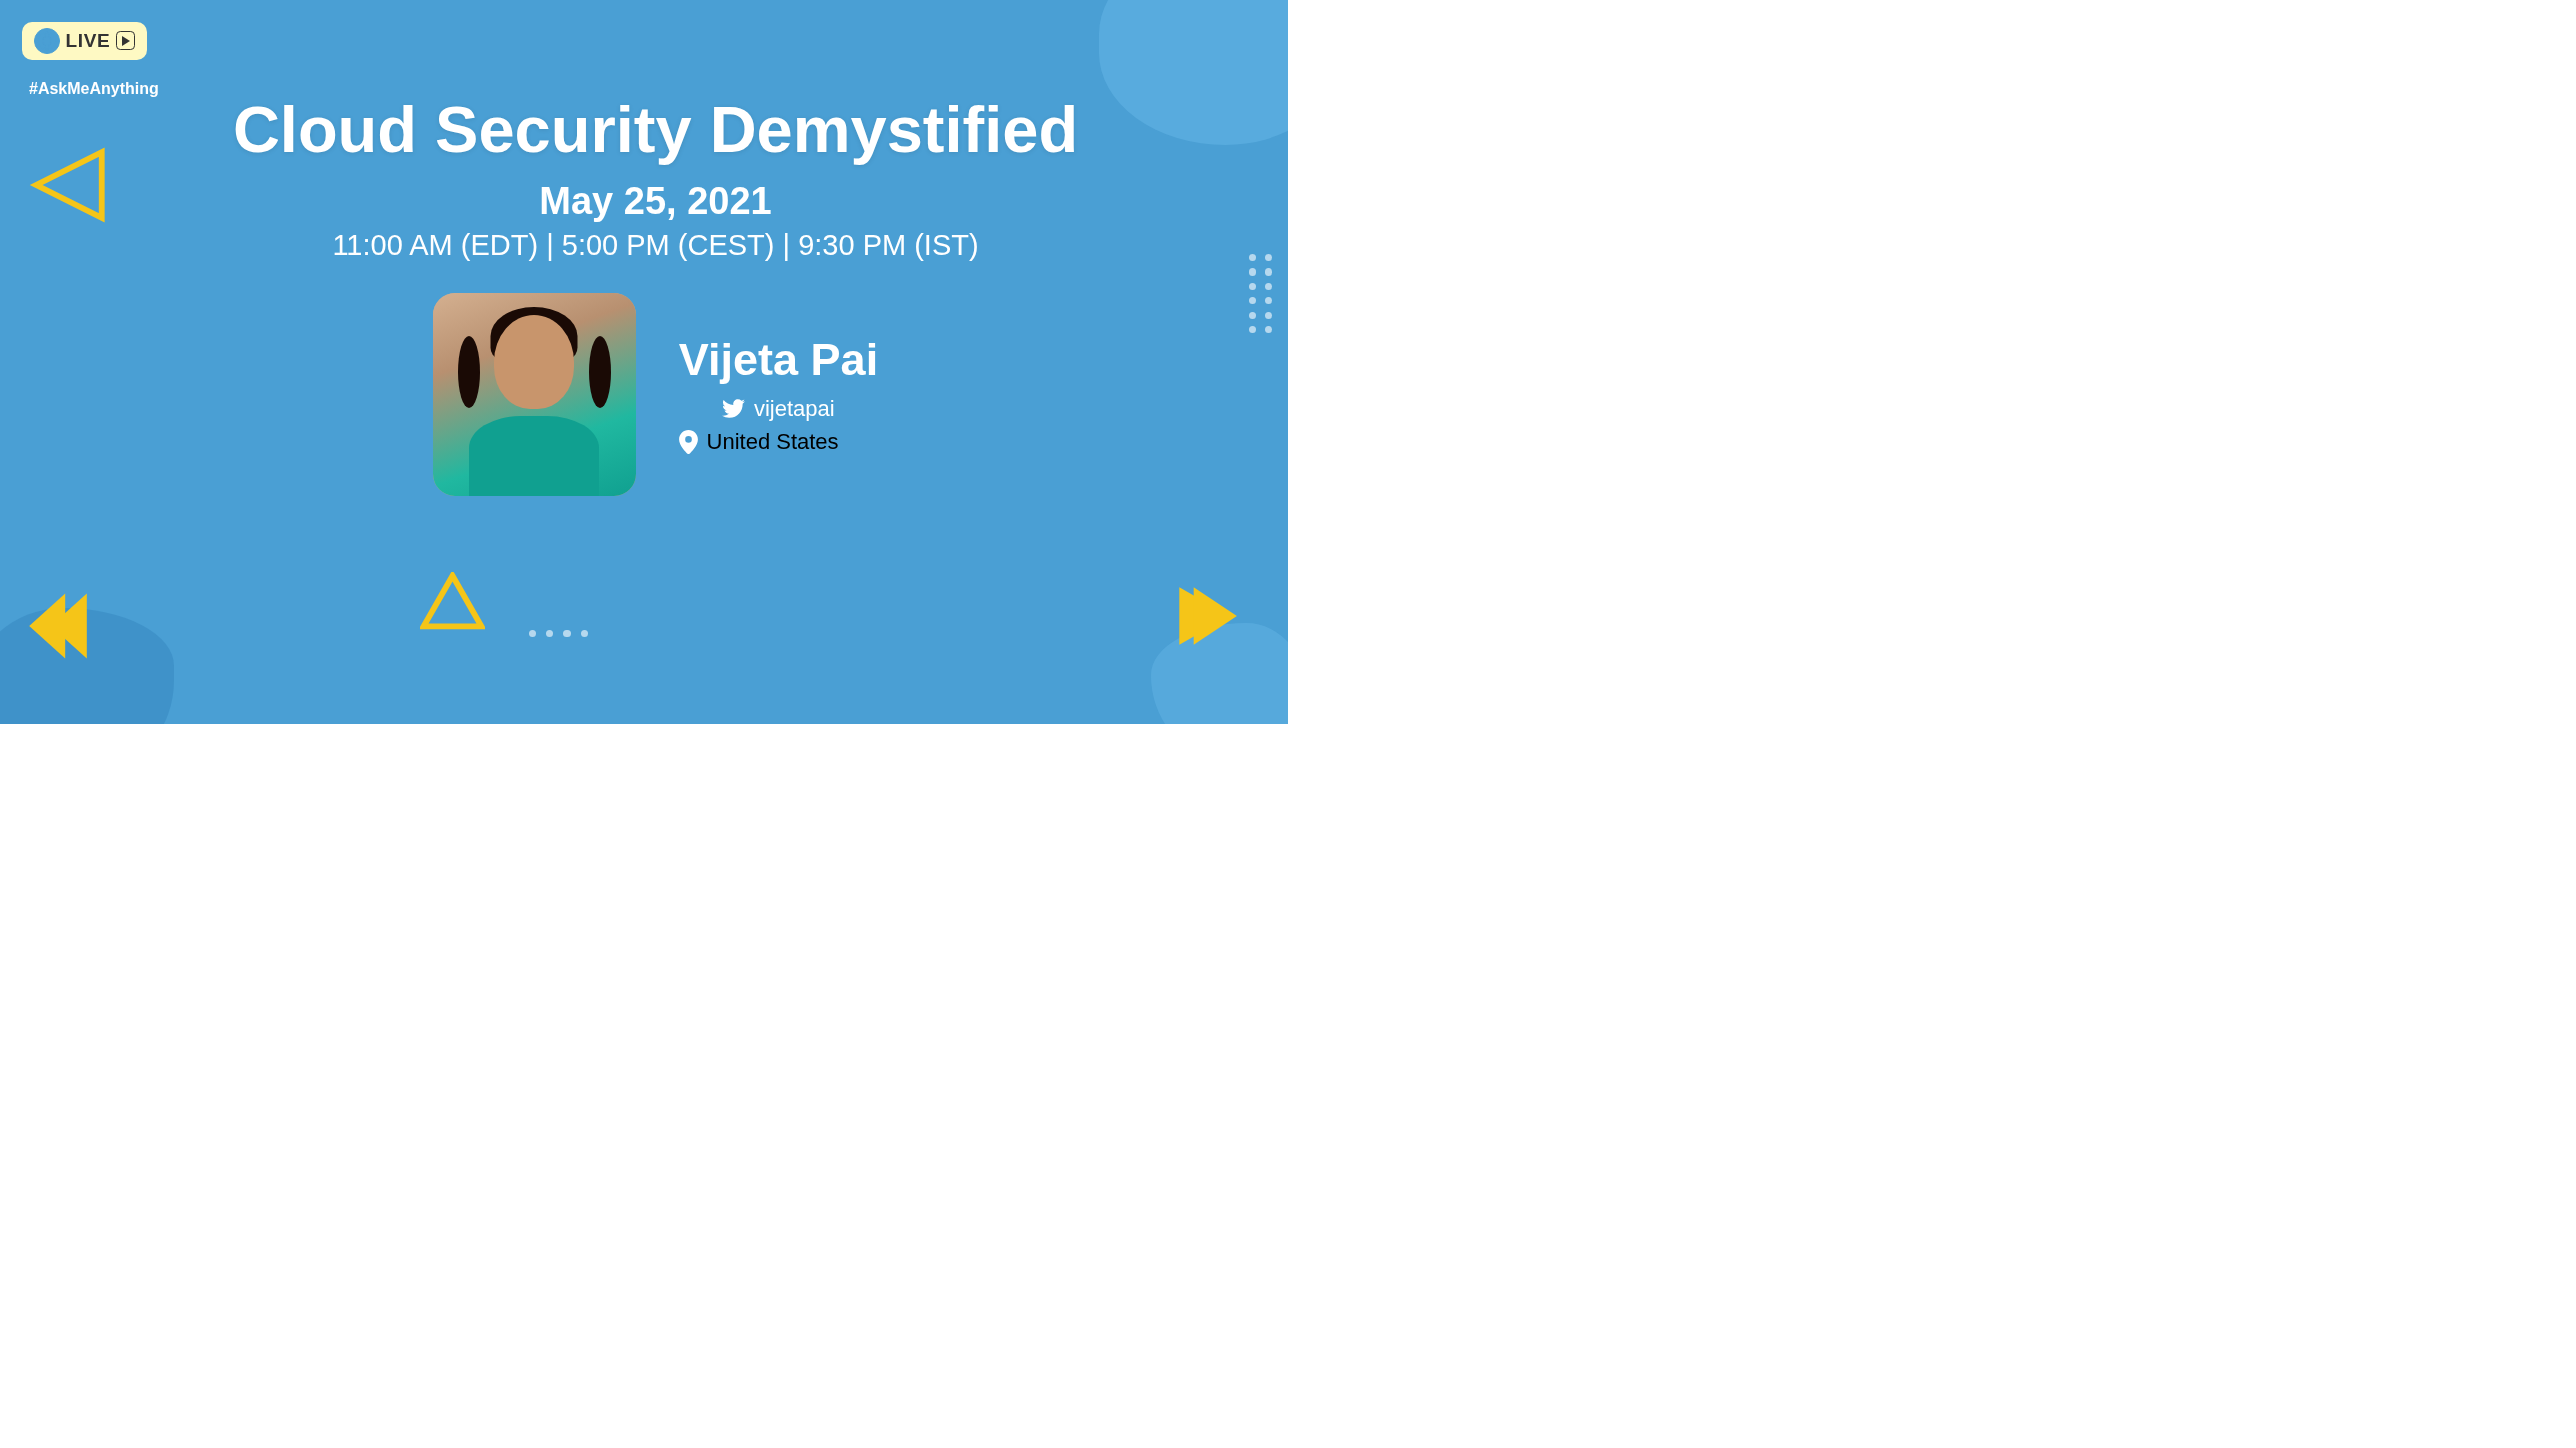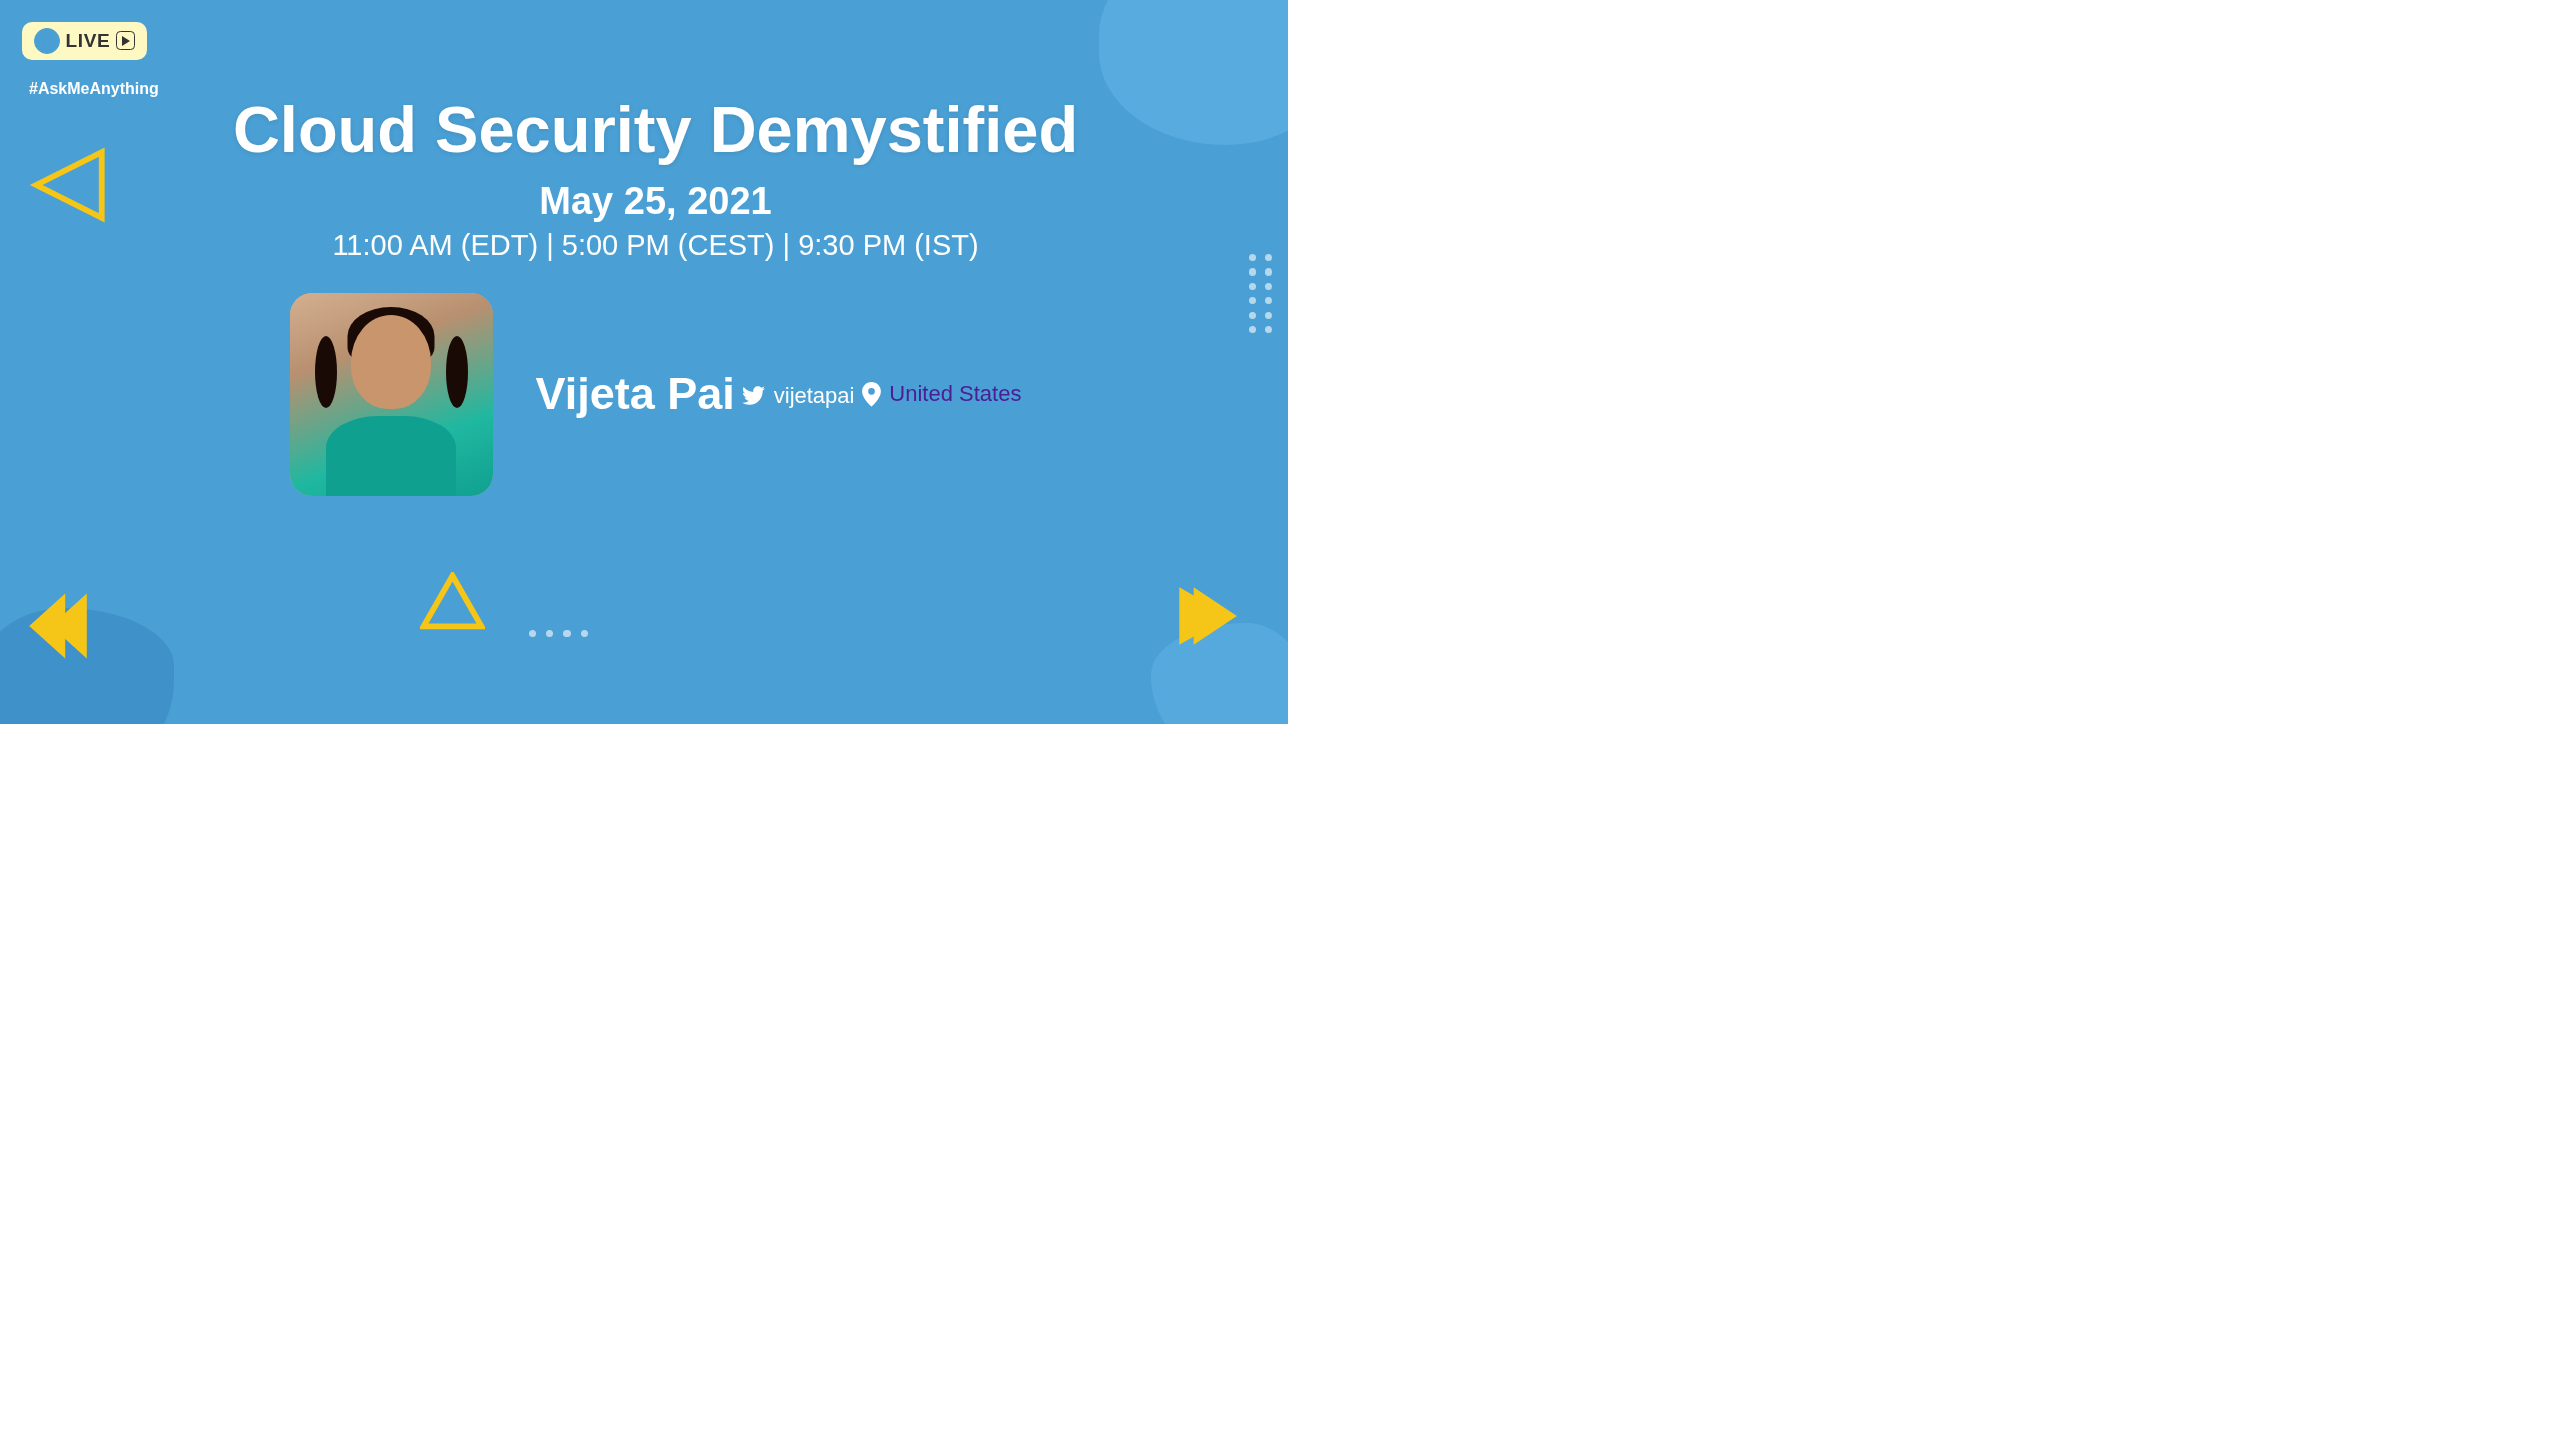--- a/index.html
+++ b/index.html
@@ -271,20 +271,21 @@
       left: 50%;
       transform: translateX(-50%);
       width: 130px;
       height: 80px;
       background: #10a090;
       border-radius: 40% 40% 0 0;
     }
 
     .speaker-info {
       display: flex;
+      flex-direction: column;
       gap: 7.2px;
     }
 
     .speaker-name {
       font-size: 45px;
       font-weight: 800;
       color: white;
     }
 
     .speaker-title {
@@ -303,21 +304,21 @@
       color: white;
       margin-top: 2.9px;
       justify-content: center;
     }
 
     .speaker-location {
       display: flex;
       align-items: center;
       gap: 8.7px;
       font-size: 22px;
-      color: #4c1d95;
+      color: #000000;
     }
 
     
     .tri-outline-left {
       position: absolute;
       left: 29px;
       top: 145px;
     }
 
     .tri-outline-bottom-center {

